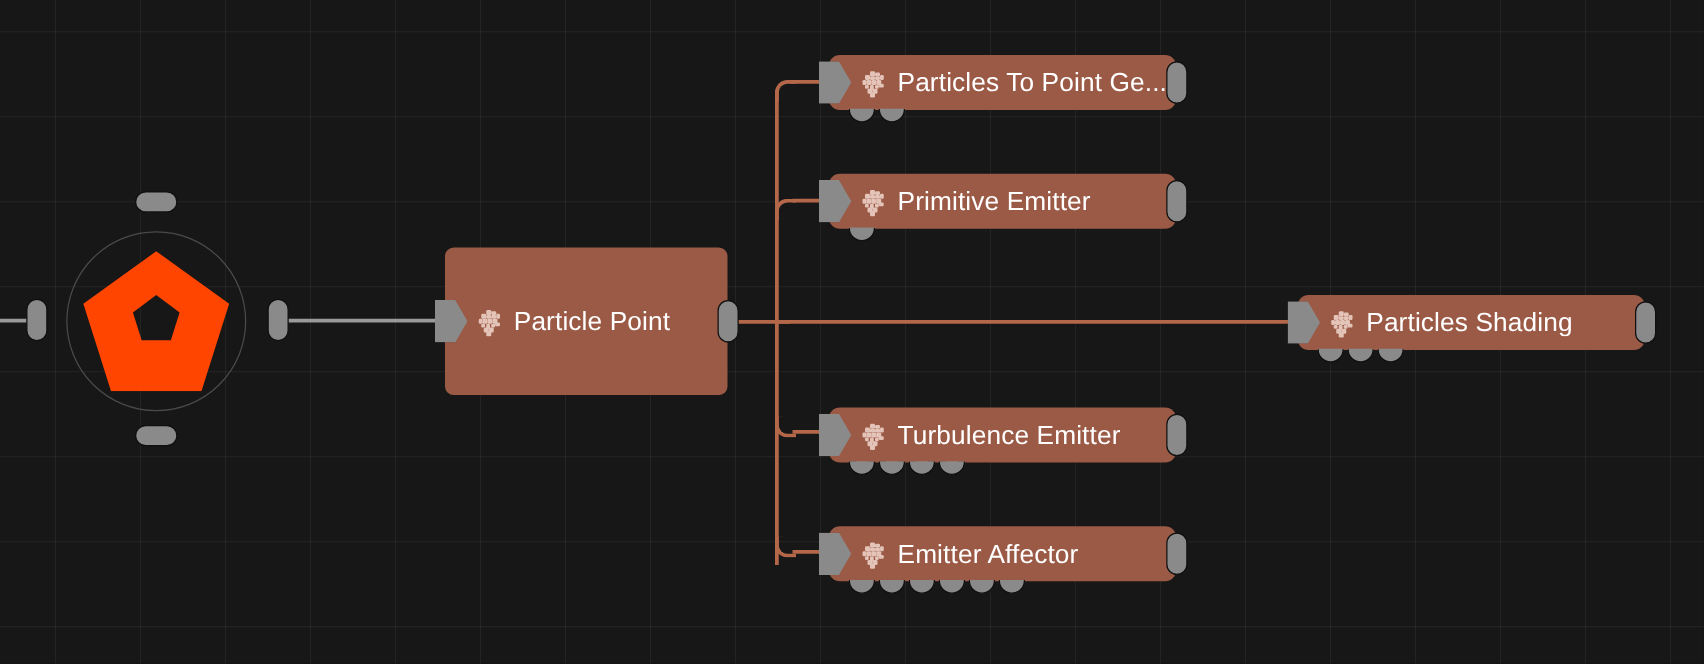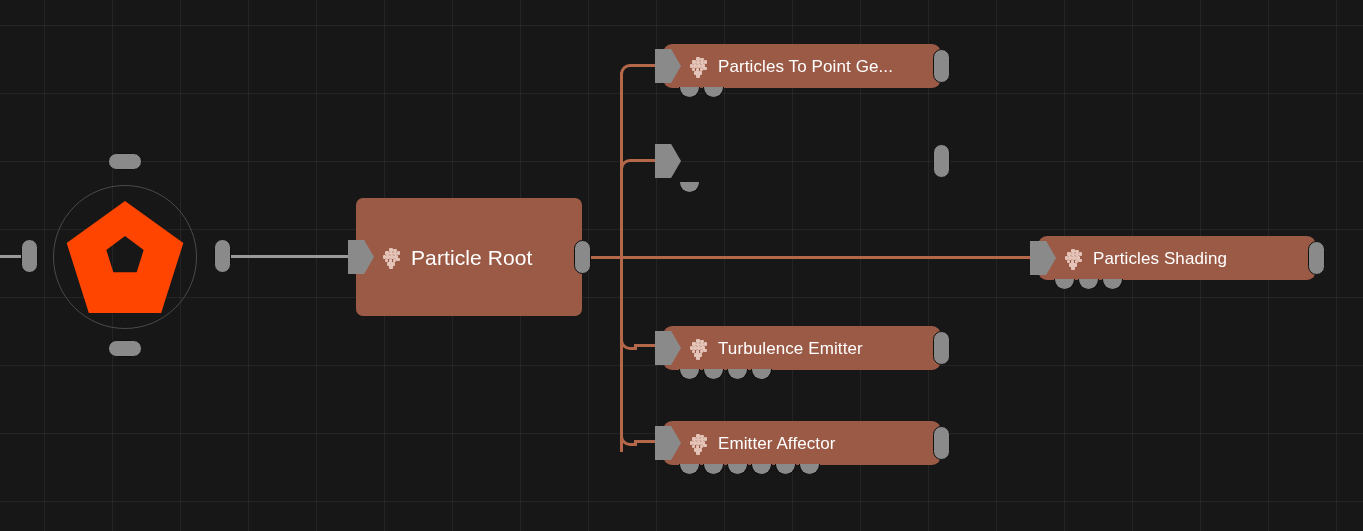--- a/index.html
+++ b/index.html
@@ -97,21 +97,21 @@
     position: absolute;
     background: #9b5a45;
     border-radius: 9px;
     box-sizing: border-box;
     display: flex;
     align-items: center;
   }
   .node.big { border-radius: 7px; }
   .node-label {
     color: #ffffff;
-    font-size: 17px;
+    font-size: 21px;
     line-height: 1;
     white-space: nowrap;
     overflow: hidden;
     letter-spacing: 0.1px;
   }
   .node.big .node-label { font-size: 21px; }
 
   .particle-icon {
     position: relative;
     width: 18px;
@@ -182,21 +182,21 @@
         <i style="left: 8.2px; top: 7.4px; background: rgb(228, 195, 184);"></i>
         <i style="left: 12.2px; top: 7.2px; background: rgb(228, 195, 184);"></i>
         <i style="left: 2.6px; top: 10.8px; background: rgb(228, 195, 184);"></i>
         <i style="left: 6.6px; top: 11px; background: rgb(228, 195, 184);"></i>
         <i style="left: 10.6px; top: 10.6px; background: rgb(228, 195, 184);"></i>
         <i style="left: 14px; top: 9.8px; background: rgb(228, 195, 184);"></i>
         <i style="left: 5.4px; top: 14.2px; background: rgb(228, 195, 184);"></i>
         <i style="left: 9.4px; top: 14px; background: rgb(228, 195, 184);"></i>
         <i style="left: 7.4px; top: 17.4px; background: rgb(228, 195, 184);"></i>
       </span>
-    <span class="node-label" style="color: rgb(255, 255, 255);">Particle Root</span>
+    <span class="node-label" style="color: rgb(255, 255, 255);">Particle Point</span>
   </div>
   <div class="port-arrow" style="left: 348px; top: 240px; background: rgb(138, 138, 138);"></div>
   <div class="port-pill vert" style="left: 574px; top: 240px; background: rgb(138, 138, 138);"></div>
 
   <div class="node" style="left: 663px; top: 44px; width: 278px; height: 44px; background: rgb(155, 90, 69);">
     <span class="particle-icon">
         <i style="left: 7.2px; top: 0px; background: rgb(228, 195, 184);"></i>
         <i style="left: 11px; top: 0.8px; background: rgb(228, 195, 184);"></i>
         <i style="left: 3.4px; top: 3.4px; background: rgb(228, 195, 184);"></i>
         <i style="left: 7.2px; top: 3.8px; background: rgb(228, 195, 184);"></i>
@@ -214,20 +214,42 @@
         <i style="left: 9.4px; top: 14px; background: rgb(228, 195, 184);"></i>
         <i style="left: 7.4px; top: 17.4px; background: rgb(228, 195, 184);"></i>
       </span>
     <span class="node-label" style="color: rgb(255, 255, 255);">Particles To Point Ge...</span>
   </div>
   <div class="port-arrow" style="left: 655px; top: 49px; background: rgb(138, 138, 138);"></div>
   <div class="port-pill vert" style="left: 933px; top: 49px; background: rgb(138, 138, 138);"></div>
   <div class="port-half" style="left: 679px; top: 87px; background: rgb(138, 138, 138);"></div>
   <div class="port-half" style="left: 703px; top: 87px; background: rgb(138, 138, 138);"></div>
 
+  <div class="node" style="left: 663px; top: 139px; width: 278px; height: 44px; background: rgb(155, 90, 69);">
+    <span class="particle-icon">
+        <i style="left: 7.2px; top: 0px; background: rgb(228, 195, 184);"></i>
+        <i style="left: 11px; top: 0.8px; background: rgb(228, 195, 184);"></i>
+        <i style="left: 3.4px; top: 3.4px; background: rgb(228, 195, 184);"></i>
+        <i style="left: 7.2px; top: 3.8px; background: rgb(228, 195, 184);"></i>
+        <i style="left: 11.4px; top: 3.8px; background: rgb(228, 195, 184);"></i>
+        <i style="left: 14.6px; top: 3px; background: rgb(228, 195, 184);"></i>
+        <i style="left: 0.6px; top: 7px; background: rgb(228, 195, 184);"></i>
+        <i style="left: 4.2px; top: 7.4px; background: rgb(228, 195, 184);"></i>
+        <i style="left: 8.2px; top: 7.4px; background: rgb(228, 195, 184);"></i>
+        <i style="left: 12.2px; top: 7.2px; background: rgb(228, 195, 184);"></i>
+        <i style="left: 2.6px; top: 10.8px; background: rgb(228, 195, 184);"></i>
+        <i style="left: 6.6px; top: 11px; background: rgb(228, 195, 184);"></i>
+        <i style="left: 10.6px; top: 10.6px; background: rgb(228, 195, 184);"></i>
+        <i style="left: 14px; top: 9.8px; background: rgb(228, 195, 184);"></i>
+        <i style="left: 5.4px; top: 14.2px; background: rgb(228, 195, 184);"></i>
+        <i style="left: 9.4px; top: 14px; background: rgb(228, 195, 184);"></i>
+        <i style="left: 7.4px; top: 17.4px; background: rgb(228, 195, 184);"></i>
+      </span>
+    <span class="node-label" style="color: rgb(255, 255, 255);">Primitive Emitter</span>
+  </div>
   <div class="port-arrow" style="left: 655px; top: 144px; background: rgb(138, 138, 138);"></div>
   <div class="port-pill vert" style="left: 933px; top: 144px; background: rgb(138, 138, 138);"></div>
   <div class="port-half" style="left: 679px; top: 182px; background: rgb(138, 138, 138);"></div>
 
   <div class="node" style="left: 1038px; top: 236px; width: 278px; height: 44px; background: rgb(155, 90, 69);">
     <span class="particle-icon">
         <i style="left: 7.2px; top: 0px; background: rgb(228, 195, 184);"></i>
         <i style="left: 11px; top: 0.8px; background: rgb(228, 195, 184);"></i>
         <i style="left: 3.4px; top: 3.4px; background: rgb(228, 195, 184);"></i>
         <i style="left: 7.2px; top: 3.8px; background: rgb(228, 195, 184);"></i>

